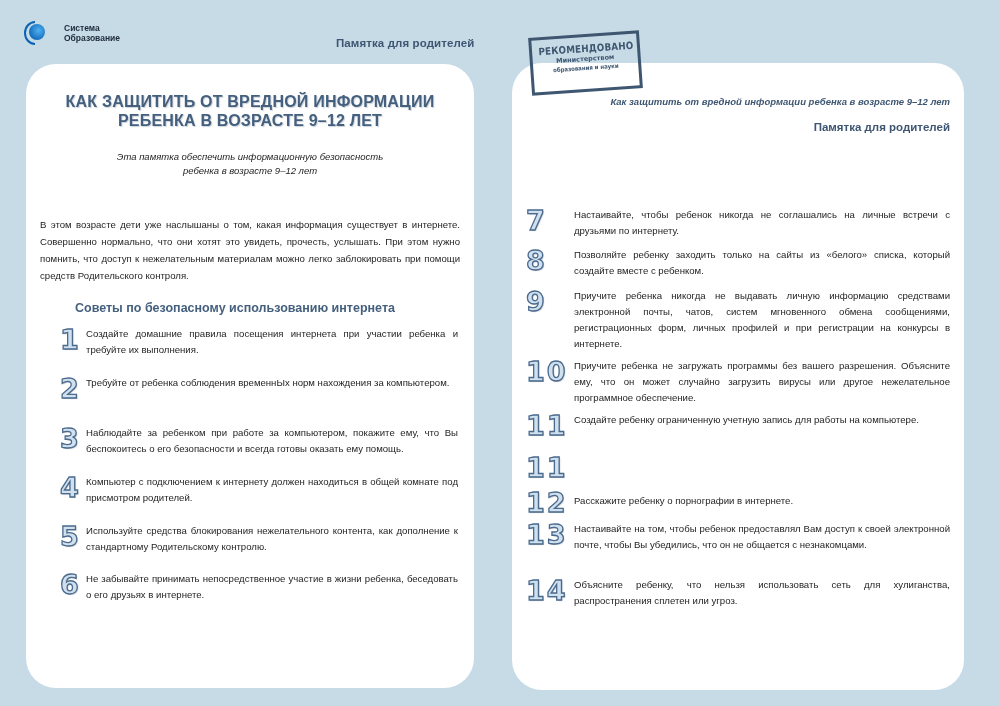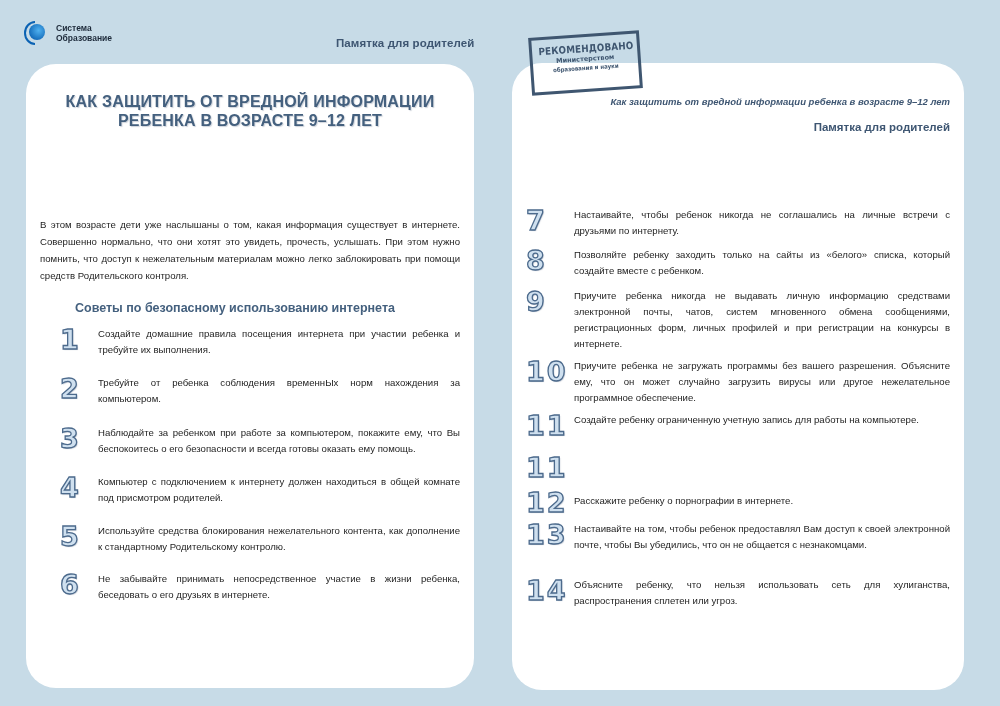--- a/index.html
+++ b/index.html
@@ -5,21 +5,21 @@
   * { box-sizing: border-box; margin: 0; padding: 0; }
   html, body { width: 1000px; height: 706px; overflow: hidden; }
   body {
     background: #c7dbe7;
     font-family: "DejaVu Sans", "Liberation Sans", sans-serif;
     color: #1e1e1e;
     position: relative;
   }
   .logo {
     position: absolute; left: 24px; top: 20px;
-    display: flex; align-items: center; gap: 10px;
+    display: flex; align-items: center; gap: 18px;
   }
   .logo svg { width: 22px; height: 26px; }
   .logo-text {
     font-family: "Liberation Sans", sans-serif;
     font-weight: bold; font-size: 8.5px; line-height: 10px; color: #1d2a3a;
   }
   .page-label-left {
     position: absolute; left: 336px; top: 37px;
     font-family: "Liberation Sans", sans-serif;
     font-weight: bold; font-size: 11.5px; color: #3e5672;
@@ -68,21 +68,21 @@
     font-size: 27px; line-height: 27px;
     flex: none; letter-spacing: 2px;
   }
   .tip .txt {
     font-family: "Liberation Sans", sans-serif;
     font-size: 9.6px; line-height: 16px; text-align: justify;
     color: #1e1e1e;
   }
   .panel-left .tip { left: 34px; width: 400px; }
   .panel-left .tip .num { width: 26px; }
-  .panel-left .tip .txt { width: 372px; margin-left: 12px; }
+  .panel-left .tip .txt { width: 372px; margin-left: 0; }
 
   .panel-right .tip { left: 14px; width: 425px; }
   .panel-right .tip .num { width: 48px; text-align: left; }
   .panel-right .tip .txt { width: 376px; }
 
   .stamp {
     position: absolute; left: 530px; top: 34px;
     width: 111px; height: 58px;
     border: 3px solid #3f5670;
     transform: rotate(-4deg);
@@ -129,20 +129,24 @@
 </div>
 
 <div class="page-label-left">Памятка для  родителей</div>
 
 <div class="panel panel-left">
   <div class="main-title">
     <div>КАК ЗАЩИТИТЬ ОТ ВРЕДНОЙ ИНФОРМАЦИИ</div>
     <div>РЕБЕНКА В ВОЗРАСТЕ 9–12 ЛЕТ</div>
   </div>
 
+  <div class="intro-italic">
+    <div>Эта памятка обеспечить информационную безопасность</div>
+    <div>ребенка в возрасте 9–12 лет</div>
+  </div>
 
   <p class="intro-para">В этом возрасте дети уже наслышаны о том, какая информация существует в интернете. Совершенно нормально, что они хотят это увидеть, прочесть, услышать. При этом нужно помнить, что доступ к нежелательным материалам можно легко заблокировать при помощи средств Родительского контроля.</p>
 
   <div class="section-heading">Советы по безопасному использованию интернета</div>
 
   <div class="tip" style="top:262px">
     <span class="num">1</span>
     <span class="txt">Создайте домашние правила посещения интернета при участии ребенка и требуйте их выполнения.</span>
   </div>
   <div class="tip" style="top:311px">

